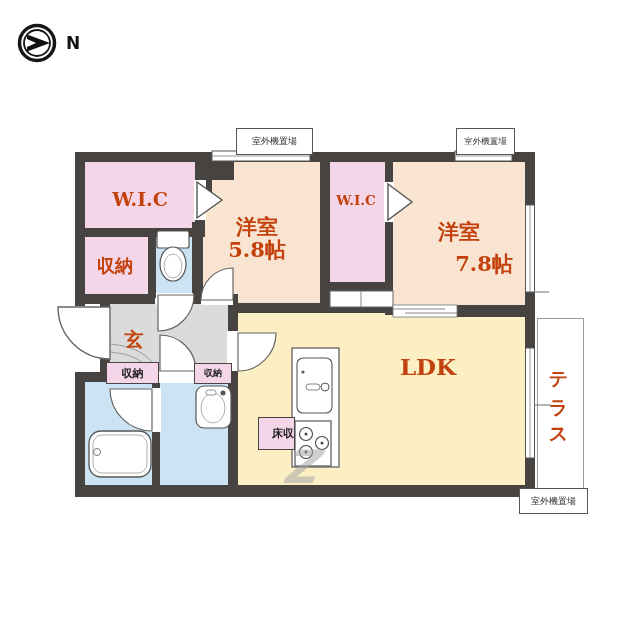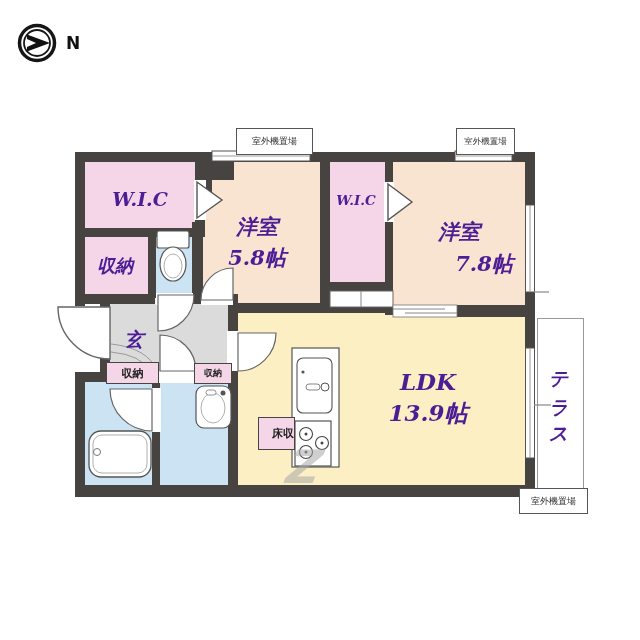--- a/index.html
+++ b/index.html
@@ -2,21 +2,21 @@
 <html style="--wall: #474340; --bedroom: #f9e4d1; --closet: #f5d6e8; --ldk: #fbefc3; --water: #cbe3f2; --hall: #dbdbdb; --terrace_border: #9a9a9a; --watermark: #a9a9a9;"><head>
 <meta charset="utf-8">
 <style>
   html,body{margin:0;padding:0;}
   body{width:640px;height:640px;background:#ffffff;position:relative;overflow:hidden;
        font-family:"DejaVu Sans",sans-serif;}
   .abs{position:absolute;}
   .room{position:absolute;}
   .w{position:absolute;background:var(--wall,#474340);}
   .lbl{position:absolute;transform:translate(-50%,-50%);font-family:"DejaVu Serif",serif;
-       color:#4c1d95;white-space:nowrap;line-height:1;font-weight:600;font-style:italic;}
+       color:#c2410c;white-space:nowrap;line-height:1;font-weight:600;}
   .tagbox{position:absolute;background:#ffffff;border:1px solid #555;color:#333;
        display:flex;align-items:center;justify-content:center;z-index:50;
        font-family:"DejaVu Sans",sans-serif;}
   .pinkbox{position:absolute;background:var(--closet,#f5d6e8);border:1px solid #4a4440;color:#222;
        display:flex;align-items:center;justify-content:center;z-index:20;
        font-family:"DejaVu Serif",serif;font-weight:600;}
   .terrace{position:absolute;background:#ffffff;border:1.5px solid var(--terrace_border,#9a9a9a);z-index:1;}
   .vert{writing-mode:vertical-rl;letter-spacing:7px;font-weight:600;}
   .watermark{position:absolute;left:288px;top:440px;z-index:40;pointer-events:none;
        color:var(--watermark,#a9a9a9);opacity:0.55;font-style:italic;font-weight:bold;
@@ -161,26 +161,25 @@
       <circle cx="322" cy="443" r="6.5" fill="#fff" stroke="#444" stroke-width="1.1"></circle>
       <circle cx="306" cy="434" r="1.5" fill="#444"></circle>
       <circle cx="306" cy="452" r="1.5" fill="#444"></circle>
       <circle cx="322" cy="443" r="1.5" fill="#444"></circle>
     </g>
   </svg>
 
   <div class="lbl z" style="left:140px;top:199px;font-size:19px;">W.I.C</div>
   <div class="lbl z" style="left:115px;top:266px;font-size:18px;">収納</div>
   <div class="lbl z" style="left:257px;top:226px;font-size:21px;">洋室</div>
-  <div class="lbl z" style="left:257px;top:257px;font-size:21px;">5.8帖</div>
+  <div class="lbl z" style="left:257px;top:249px;font-size:21px;">5.8帖</div>
   <div class="lbl z" style="left:356px;top:201px;font-size:13.5px;">W.I.C</div>
   <div class="lbl z" style="left:459px;top:231px;font-size:21px;">洋室</div>
   <div class="lbl z" style="left:484px;top:263px;font-size:21px;">7.8帖</div>
-  <div class="lbl z" style="left:428px;top:381px;font-size:23px;">LDK</div>
-  <div class="lbl z" style="left:428px;top:412px;font-size:23px;">13.9帖</div>
+  <div class="lbl z" style="left:428px;top:366px;font-size:23px;">LDK</div>
   <div class="lbl z" style="left:134px;top:339px;font-size:19px;">玄</div>
   <div class="lbl z vert" style="left:559px;top:401px;font-size:19px;font-family:'DejaVu Sans',sans-serif;">テラス</div>
 
   <div class="pinkbox" style="left:106px;top:362px;width:51px;height:20px;font-size:11px;">
     <span>収納</span>
   </div>
   <div class="pinkbox" style="left:194px;top:363px;width:36px;height:19px;font-size:9px;">
     <span>収納</span>
   </div>
   <div class="pinkbox" style="left:258px;top:417px;width:35px;height:31px;font-size:11px;justify-content:flex-end;">

